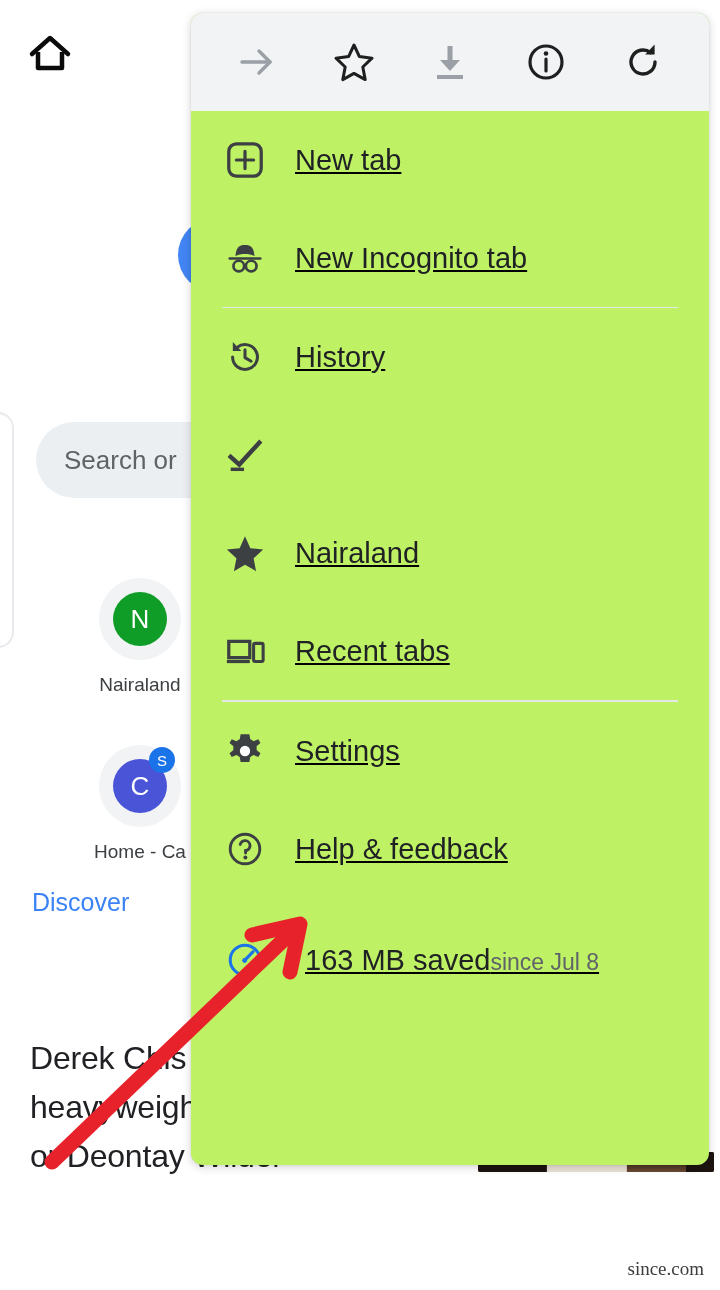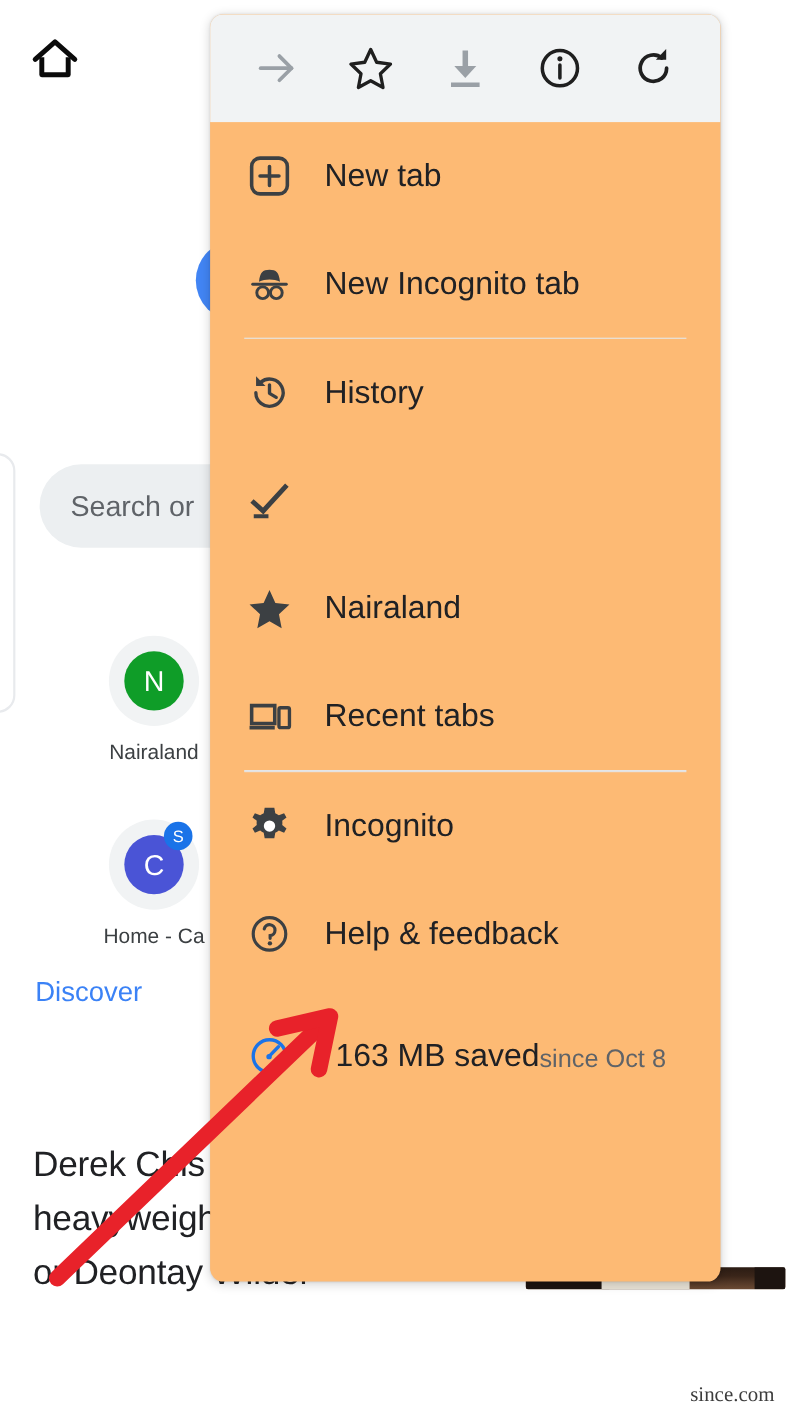--- a/index.html
+++ b/index.html
@@ -177,26 +177,27 @@
     font-size: 19px;
     color: #3c3c3c;
     font-family: "Liberation Serif", serif;
   }
 
   
   #menu {
     position: absolute;
     left: 191px;
     top: 13px;
-    width: 464px;
+    width: 518px;
     height: 1152px;
-    background: #fdba74;
+    background: #bef264;
     border-radius: 12px;
     box-shadow: 0 2px 10px rgba(0,0,0,0.18), 0 0 2px rgba(0,0,0,0.10);
     overflow: hidden;
+    text-decoration: underline;
   }
 
   #menu-toolbar {
     height: 98px;
     background: #f1f3f4;
     display: flex;
     align-items: center;
     justify-content: space-around;
     padding: 0 18px;
     box-sizing: border-box;
@@ -452,21 +453,21 @@
 
   <div class="divider"></div>
 
   <div class="menu-item">
     <span class="mi-icon">
       <svg viewBox="0 0 44 44" width="42" height="42" aria-hidden="true">
         <path d="M22 4.5 l4.6 0 0.9 5.2 a12.5 12.5 0 0 1 3.4 2 l5-2 2.3 4 -4.1 3.3 a12.5 12.5 0 0 1 0 4 l4.1 3.3 -2.3 4 -5 -2 a12.5 12.5 0 0 1 -3.4 2 l-0.9 5.2 -4.6 0 -4.6 0 -0.9 -5.2 a12.5 12.5 0 0 1 -3.4 -2 l-5 2 -2.3 -4 4.1 -3.3 a12.5 12.5 0 0 1 0 -4 l-4.1 -3.3 2.3 -4 5 2 a12.5 12.5 0 0 1 3.4 -2 l0.9 -5.2 Z" fill="#3c4043"></path>
         <circle cx="22" cy="22" r="5.4" fill="#ffffff"></circle>
       </svg>
     </span>
-    <span class="mi-label">Incognito</span>
+    <span class="mi-label">Settings</span>
   </div>
 
   <div class="menu-item">
     <span class="mi-icon">
       <svg viewBox="0 0 44 44" width="42" height="42" aria-hidden="true">
         <circle cx="22" cy="22" r="15.5" fill="none" stroke="#3c4043" stroke-width="3"></circle>
         <path d="M17 17.2 a5.2 5.2 0 1 1 5.6 6.4 v2.6" fill="none" stroke="#3c4043" stroke-width="3" stroke-linecap="round"></path>
         <circle cx="22.4" cy="31" r="2.1" fill="#3c4043"></circle>
       </svg>
     </span>
@@ -476,21 +477,21 @@
   <div id="item-data-saver">
     <span class="mi-icon">
       <svg viewBox="0 0 44 44" width="42" height="42" aria-hidden="true">
         <circle cx="22" cy="22" r="15.5" fill="none" stroke="#1a73e8" stroke-width="3.2"></circle>
         <path d="M21.6 22.4 L30.5 13.2" stroke="#1a73e8" stroke-width="3.2" stroke-linecap="round"></path>
         <circle cx="21.6" cy="22.6" r="2.6" fill="#1a73e8"></circle>
       </svg>
     </span>
     <span class="ds-text">
       <span class="ds-primary">163 MB saved</span>
-      <span class="ds-secondary">since Oct 8</span>
+      <span class="ds-secondary">since Jul 8</span>
     </span>
   </div>
 
 </div>
 
 <div id="annotation-arrow">
   <svg viewBox="0 0 340 320" width="340" height="320" aria-hidden="true">
     <path d="M52 282 L298 46" stroke="#e8222a" stroke-width="15" stroke-linecap="round" fill="none"></path>
     <path d="M252 55 L300 44 L290 92" stroke="#e8222a" stroke-width="15" stroke-linecap="round" stroke-linejoin="round" fill="none"></path>
   </svg>

